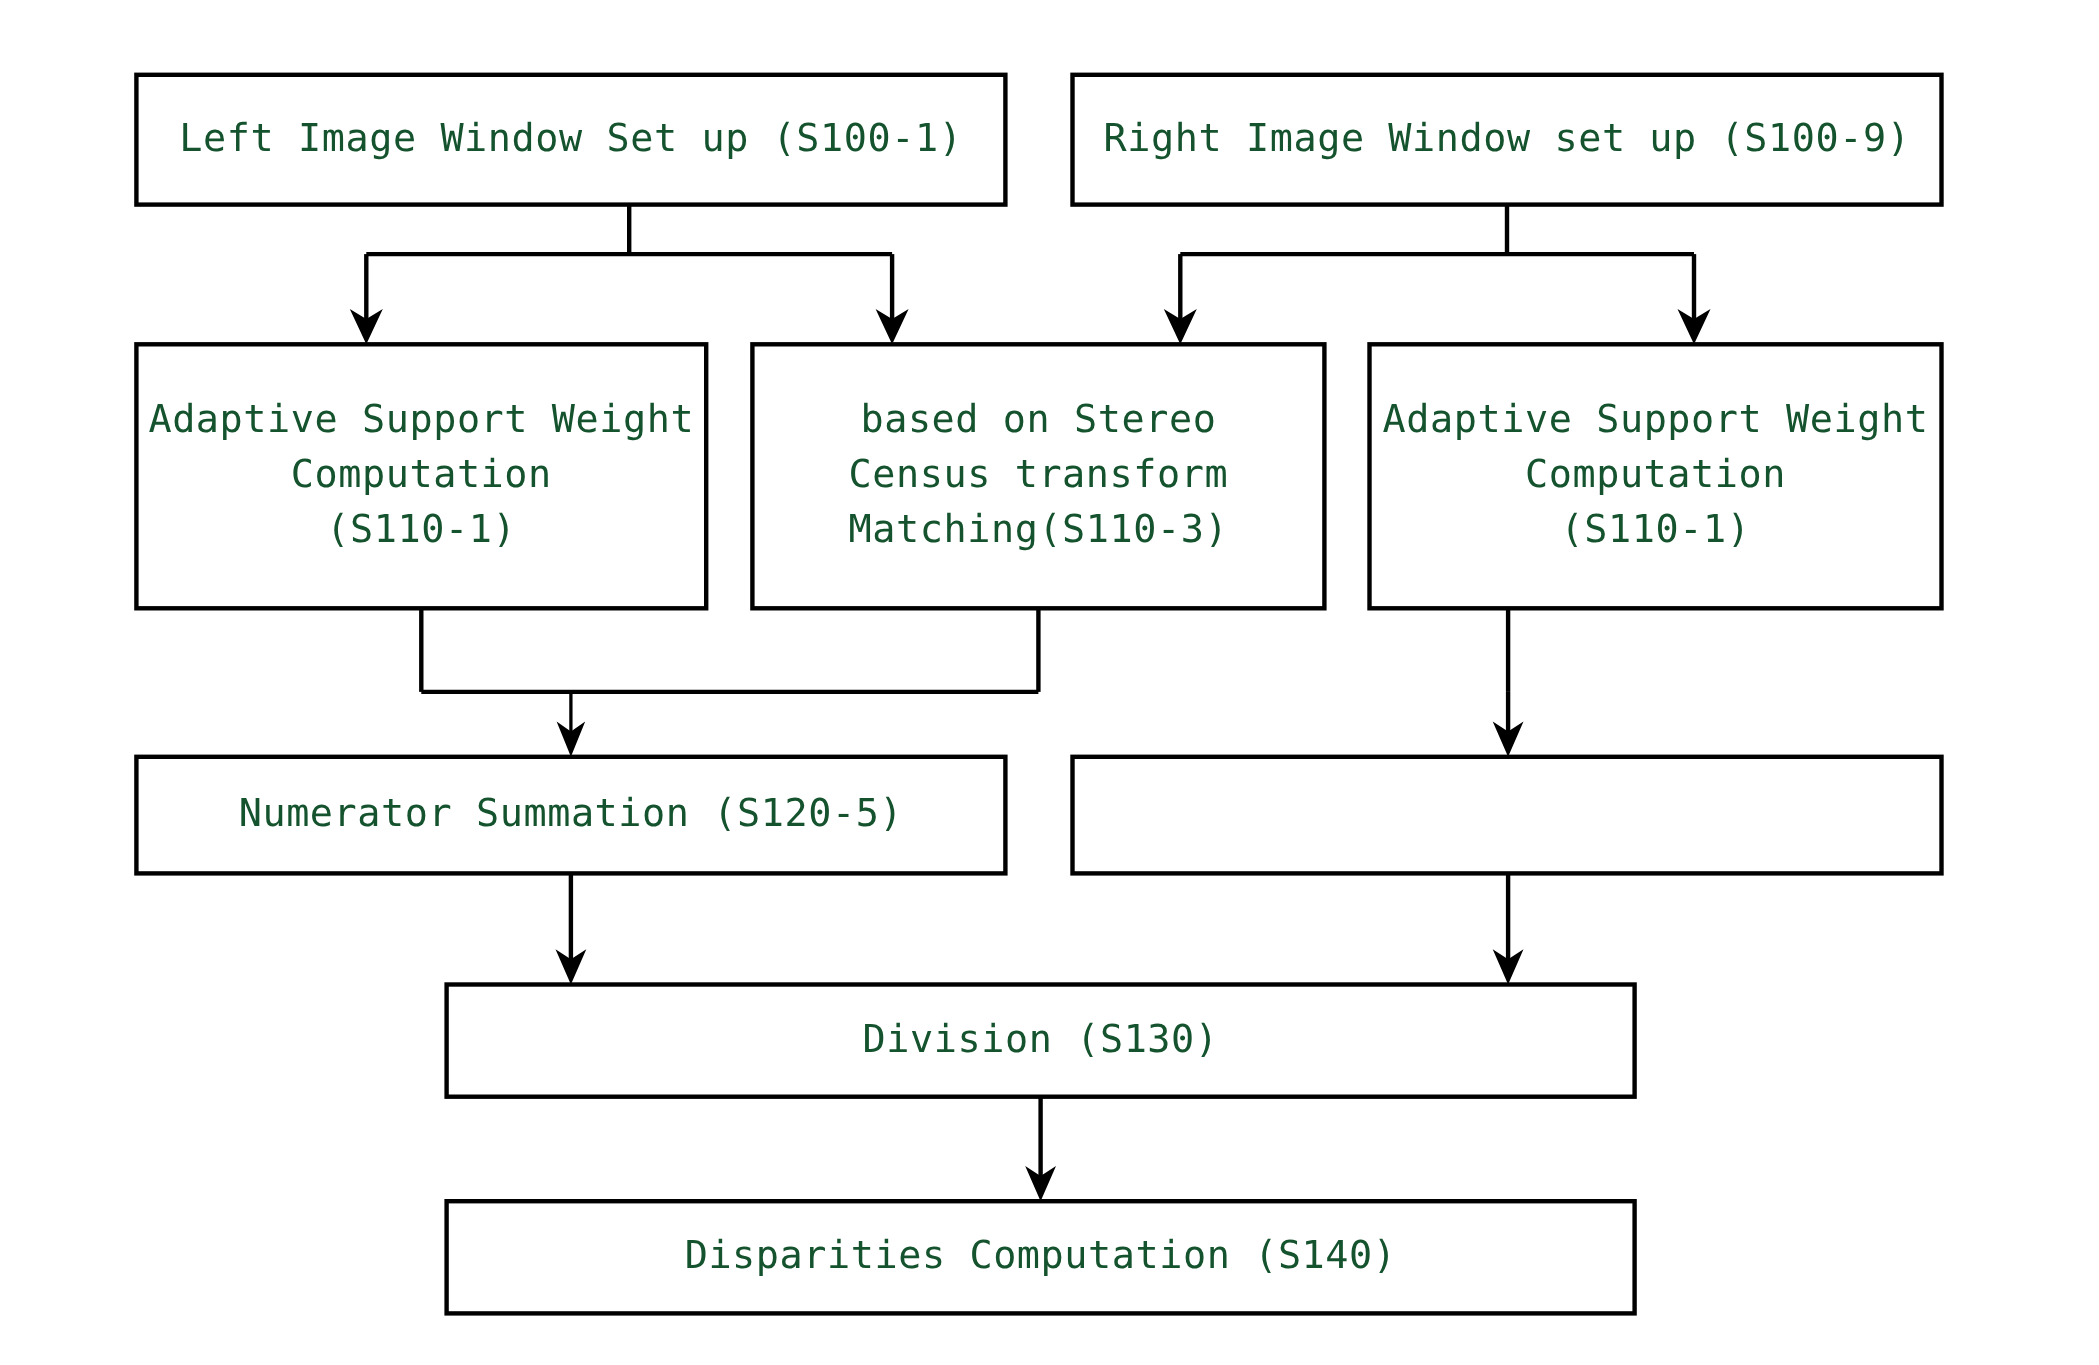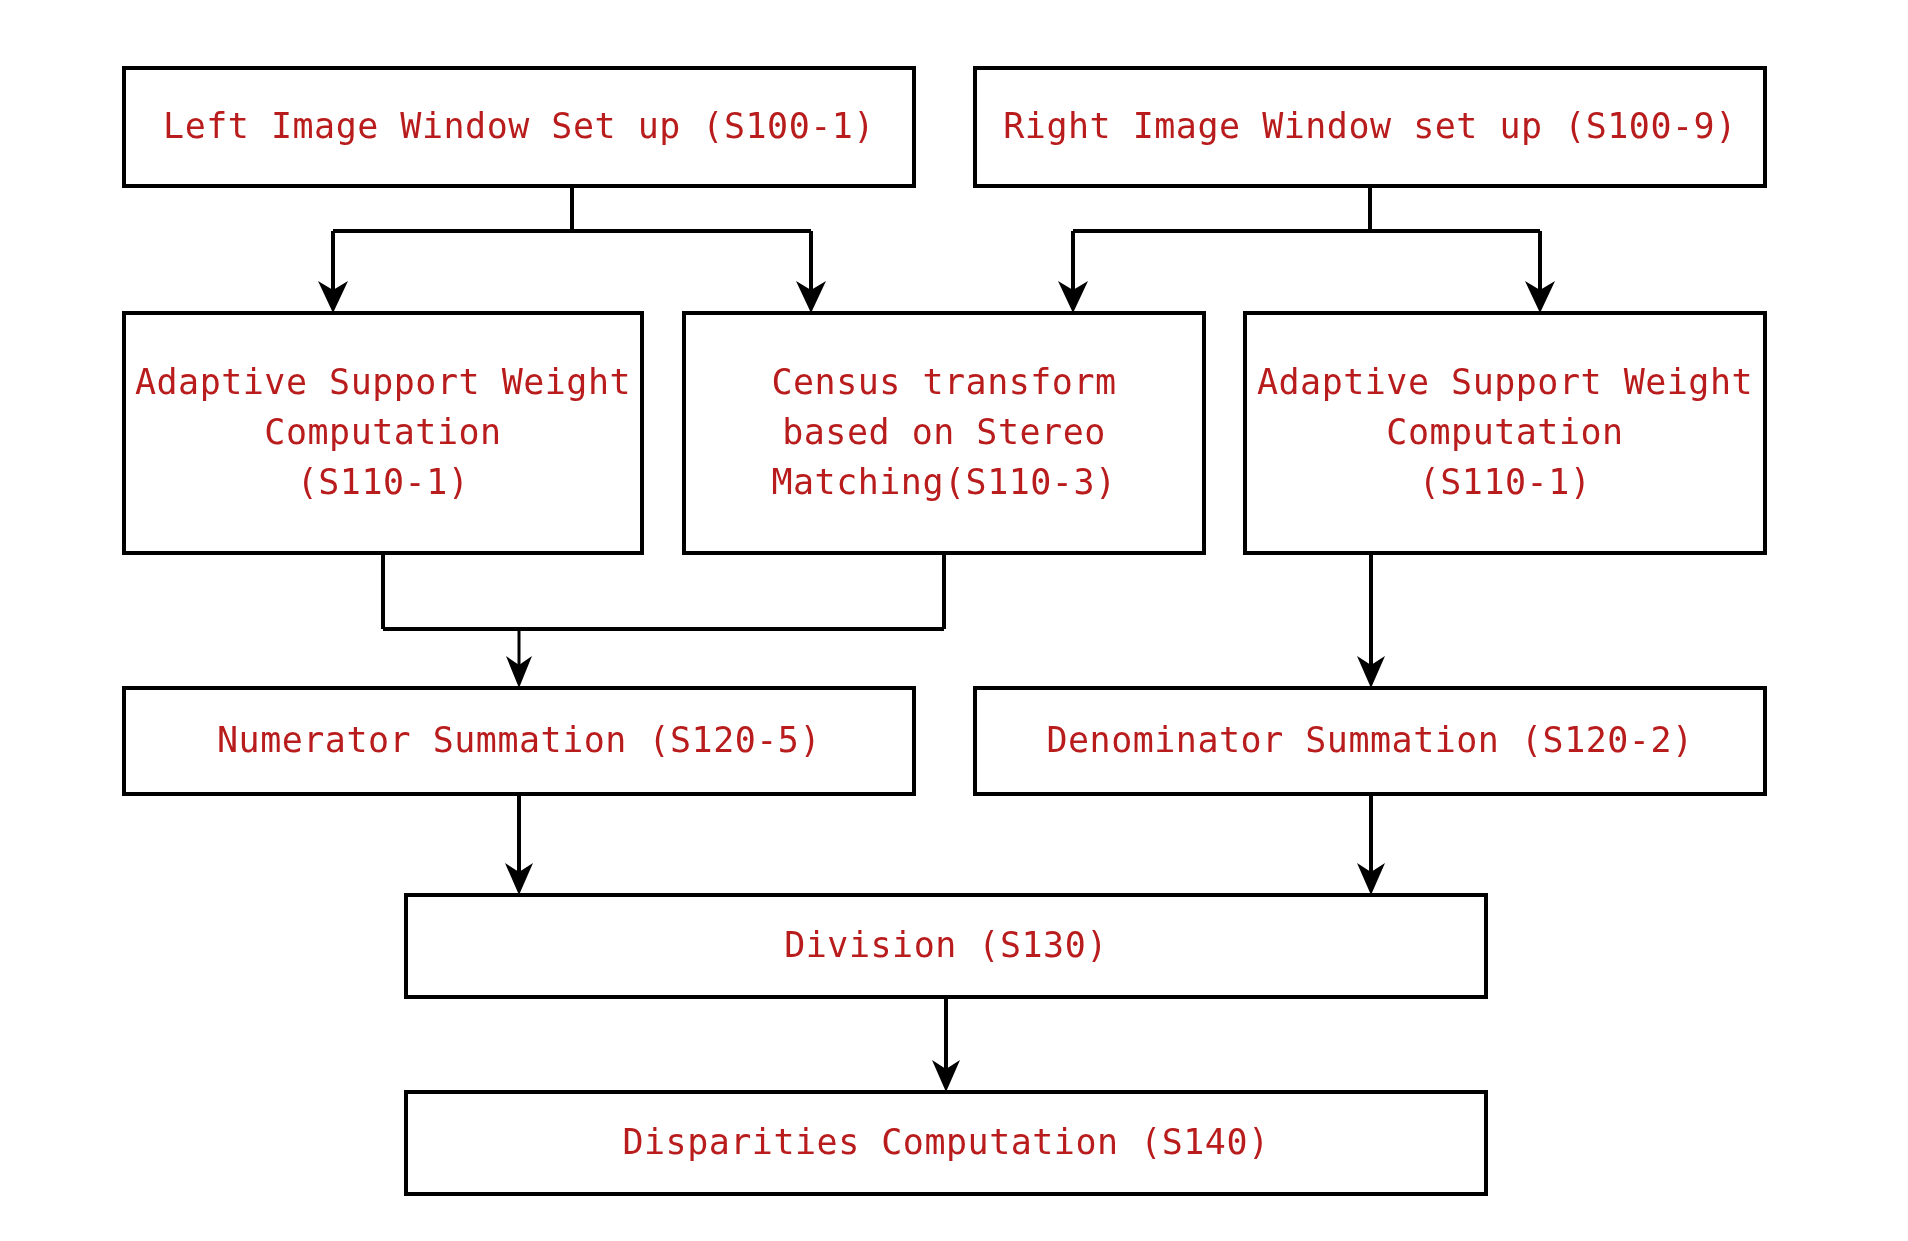--- a/index.html
+++ b/index.html
@@ -47,21 +47,21 @@
     fill: #000000;
     stroke: none;
   }
   .node-label {
     position: absolute;
     display: flex;
     flex-direction: column;
     align-items: center;
     justify-content: center;
     text-align: center;
-    color: #b91c1c;
+    color: #14532d;
     font-family: "DejaVu Sans Mono", "Liberation Mono", monospace;
     font-size: 35px;
     line-height: 1.42;
     letter-spacing: 0.5px;
     white-space: pre;
     pointer-events: none;
     box-sizing: border-box;
   }
   .node-label .line {
     display: block;
@@ -151,38 +151,35 @@
     <span class="line">Right Image Window set up (S100-9)</span>
   </div>
 
   <div class="node-label" style="left:124px; top:313px; width:518px; height:240px;">
     <span class="line">Adaptive Support Weight</span>
     <span class="line">Computation</span>
     <span class="line">(S110-1)</span>
   </div>
 
   <div class="node-label" style="left:684px; top:313px; width:520px; height:240px;">
+    <span class="line">based on Stereo</span>
     <span class="line">Census transform</span>
-    <span class="line">based on Stereo</span>
     <span class="line">Matching(S110-3)</span>
   </div>
 
   <div class="node-label" style="left:1245px; top:313px; width:520px; height:240px;">
     <span class="line">Adaptive Support Weight</span>
     <span class="line">Computation</span>
     <span class="line">(S110-1)</span>
   </div>
 
   <div class="node-label" style="left:124px; top:688px; width:790px; height:106px;">
     <span class="line">Numerator Summation (S120-5)</span>
   </div>
 
-  <div class="node-label" style="left:975px; top:688px; width:790px; height:106px;">
-    <span class="line">Denominator Summation (S120-2)</span>
-  </div>
 
   <div class="node-label" style="left:406px; top:895px; width:1080px; height:102px;">
     <span class="line">Division (S130)</span>
   </div>
 
   <div class="node-label" style="left:406px; top:1092px; width:1080px; height:102px;">
     <span class="line">Disparities Computation (S140)</span>
   </div>
 
 </div>

